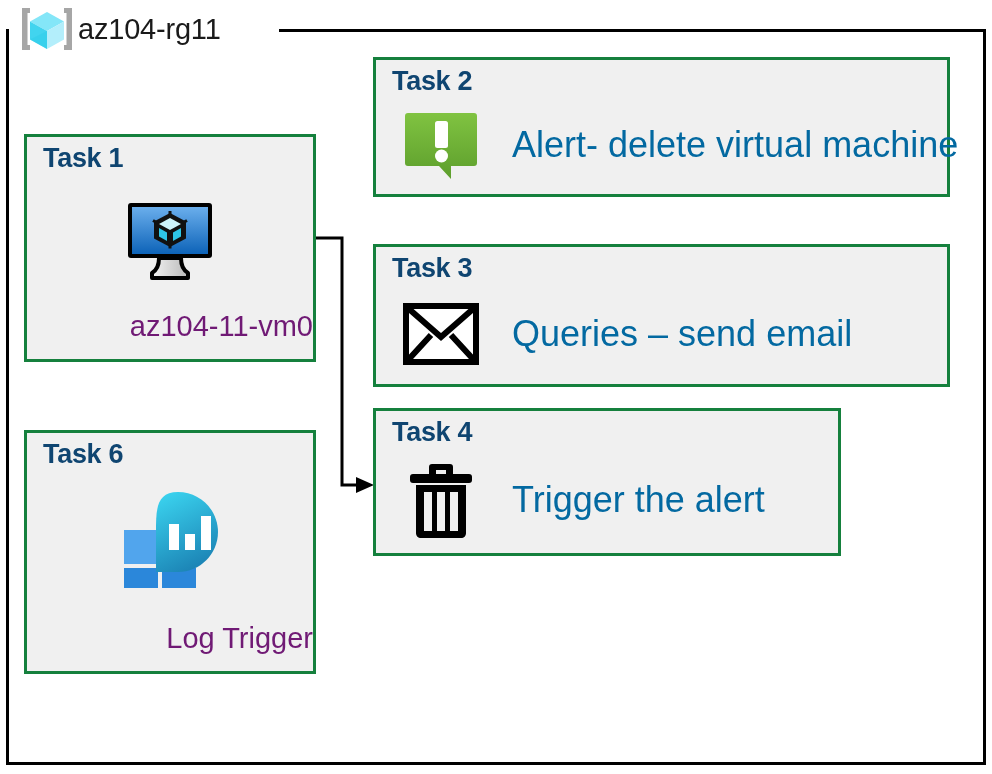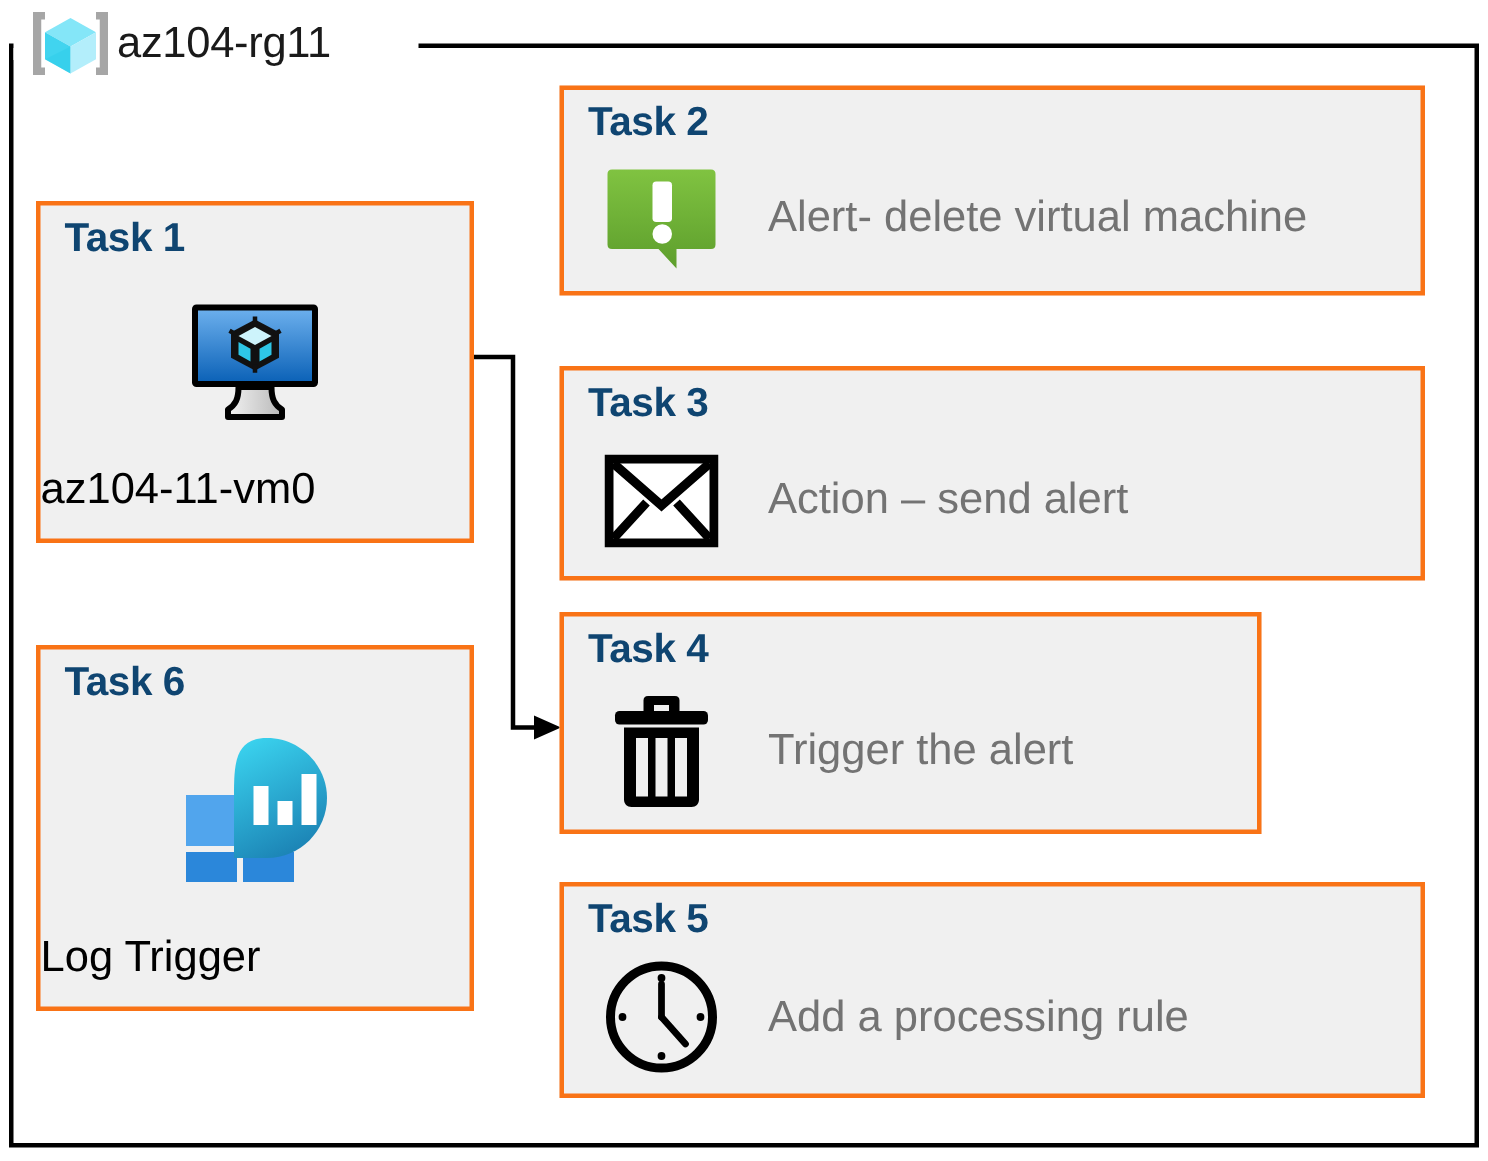--- a/index.html
+++ b/index.html
@@ -68,21 +68,21 @@
     width: 62px;
     height: 50px;
     display: block;
   }
 
   
   .card {
     position: absolute;
     box-sizing: border-box;
     background: #f0f0f0;
-    border: 3px solid #f97316;
+    border: 3px solid #15803d;
     padding-left: 27px;
   }
   .card-title {
     position: absolute;
     left: 16px;
     top: 6px;
     font-size: 27px;
     font-weight: bold;
     color: #0f4571;
     letter-spacing: -0.3px;
@@ -97,23 +97,23 @@
     display: flex;
     justify-content: center;
     align-items: center;
     height: 104px;
   }
   .card-v .card-label {
     position: absolute;
     left: 0;
     right: 0;
     bottom: 16px;
-    text-align: left;
+    text-align: right;
     font-size: 29px;
-    color: #000000;
+    color: #701a75;
   }
 
   
   .card-h .card-body {
     position: absolute;
     left: 22px;
     right: 10px;
     top: 42px;
     bottom: 6px;
     display: flex;
@@ -121,22 +121,22 @@
     gap: 28px;
   }
   .card-h .card-icon {
     flex: 0 0 auto;
     width: 86px;
     display: flex;
     justify-content: center;
     align-items: center;
   }
   .card-h .card-label {
-    font-size: 29px;
-    color: #737373;
+    font-size: 36px;
+    color: #0369a1;
     white-space: nowrap;
   }
 
   
   #card-task1 { left: 24px;  top: 134px; width: 292px; height: 228px; }
   #card-task6 { left: 24px;  top: 430px; width: 292px; height: 244px; }
   #card-task2 { left: 373px; top: 57px;  width: 577px; height: 140px; }
   #card-task3 { left: 373px; top: 244px; width: 577px; height: 143px; }
   #card-task4 { left: 373px; top: 408px; width: 468px; height: 148px; }
   #card-task5 { left: 373px; top: 588px; width: 577px; height: 144px; }
@@ -264,21 +264,21 @@
   <div id="card-task3" class="card card-h">
     <div class="card-title">Task 3</div>
     <div class="card-body">
       <span class="card-icon">
         <svg width="76" height="62" viewBox="0 0 76 62" xmlns="http://www.w3.org/2000/svg">
           <rect x="3" y="3" width="70" height="56" fill="#ffffff" stroke="#000000" stroke-width="6"></rect>
           <path d="M6 6 L38 34 L70 6" fill="none" stroke="#000000" stroke-width="6"></path>
           <path d="M6 56 L28 32 M70 56 L48 32" fill="none" stroke="#000000" stroke-width="6"></path>
         </svg>
       </span>
-      <span class="card-label">Action – send alert</span>
+      <span class="card-label">Queries – send email</span>
     </div>
   </div>
 
   <div id="card-task4" class="card card-h">
     <div class="card-title">Task 4</div>
     <div class="card-body">
       <span class="card-icon">
         <svg width="66" height="80" viewBox="0 0 66 80" xmlns="http://www.w3.org/2000/svg">
 
           <path d="M24 4 L42 4 C44 4 45 5 45 7 L45 14 L38 14 L38 10 L28 10 L28 14 L21 14 L21 7 C21 5 22 4 24 4 Z" fill="#000000"></path>
@@ -289,31 +289,14 @@
 
           <rect x="16" y="32" width="8" height="39" fill="#f0f0f0"></rect>
           <rect x="29" y="32" width="8" height="39" fill="#f0f0f0"></rect>
           <rect x="42" y="32" width="8" height="39" fill="#f0f0f0"></rect>
         </svg>
       </span>
       <span class="card-label">Trigger the alert</span>
     </div>
   </div>
 
-  <div id="card-task5" class="card card-h">
-    <div class="card-title">Task 5</div>
-    <div class="card-body">
-      <span class="card-icon">
-        <svg width="80" height="80" viewBox="0 0 80 80" xmlns="http://www.w3.org/2000/svg">
-          <circle cx="40" cy="40" r="34" fill="none" stroke="#000000" stroke-width="6"></circle>
-          <circle cx="40" cy="14" r="2.6" fill="#000000"></circle>
-          <circle cx="66" cy="40" r="2.6" fill="#000000"></circle>
-          <circle cx="40" cy="66" r="2.6" fill="#000000"></circle>
-          <circle cx="14" cy="40" r="2.6" fill="#000000"></circle>
-          <path d="M40 40 L40 18" stroke="#000000" stroke-width="4.5" stroke-linecap="round"></path>
-          <path d="M40 40 L56 58" stroke="#000000" stroke-width="4.5" stroke-linecap="round"></path>
-        </svg>
-      </span>
-      <span class="card-label">Add a processing rule</span>
-    </div>
-  </div>
 
 </div>
 
 </body></html>

